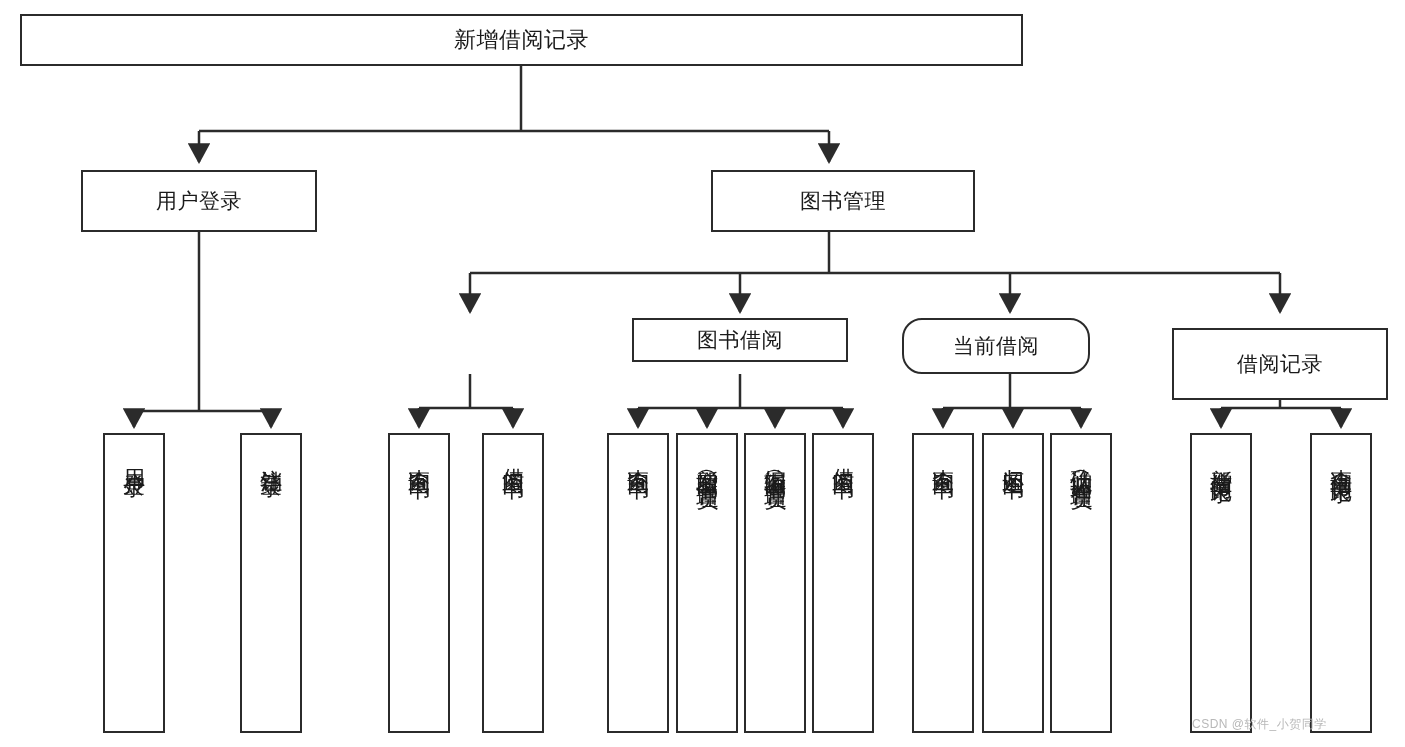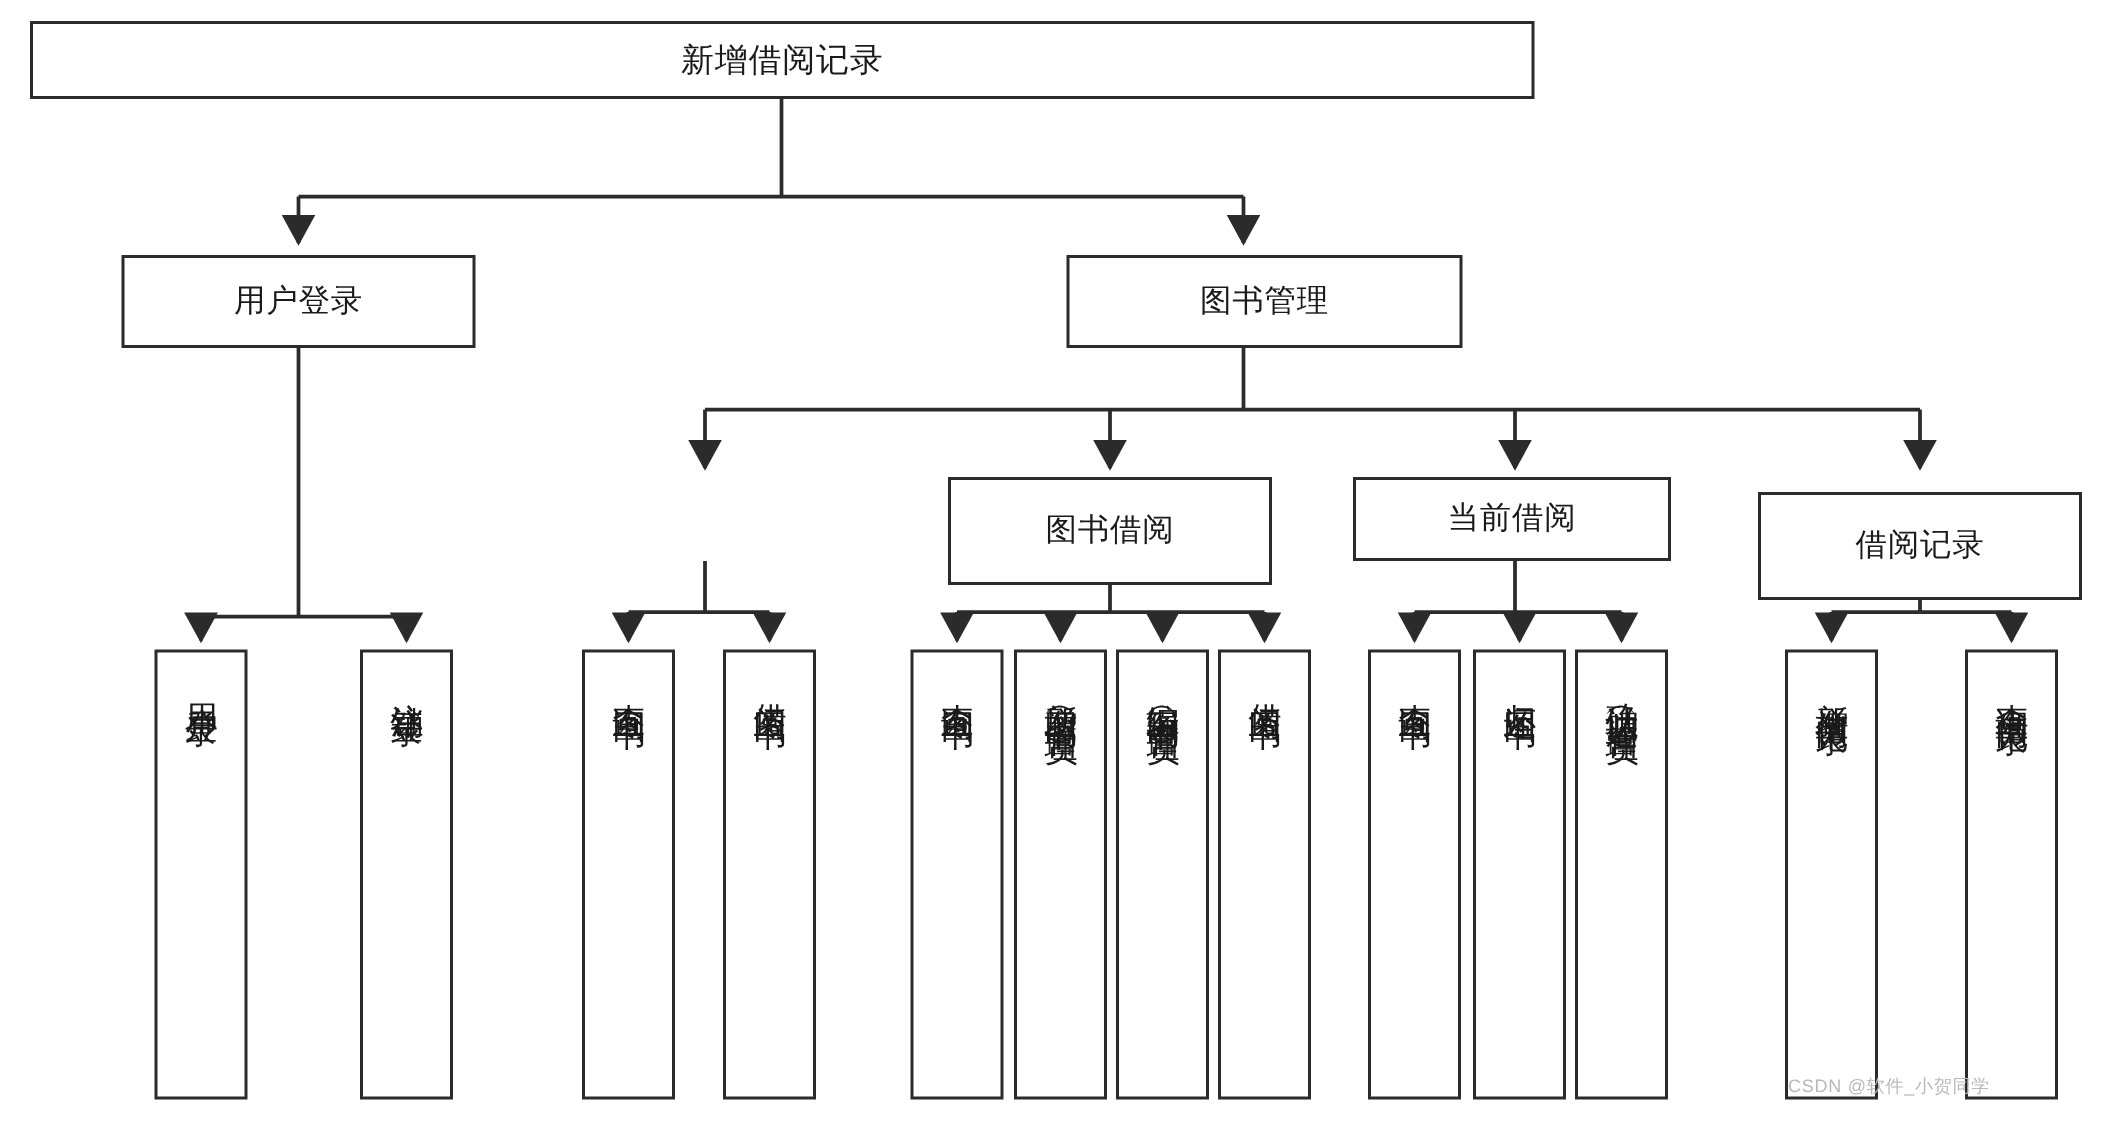--- a/index.html
+++ b/index.html
@@ -125,24 +125,24 @@
     <span class="lbl">新增借阅记录</span>
   </div>
 
   <div class="node horiz" style="left:81px; top:170px; width:236px; height:62px;">
     <span class="lbl">用户登录</span>
   </div>
   <div class="node horiz" style="left:711px; top:170px; width:264px; height:62px;">
     <span class="lbl">图书管理</span>
   </div>
 
-  <div class="node horiz" style="left:632px; top:318px; width:216px; height:72px;">
+  <div class="node horiz" style="left:632px; top:318px; width:216px; height:44px;">
     <span class="lbl">图书借阅</span>
   </div>
-  <div class="node horiz" style="left:902px; top:318px; width:212px; height:56px;">
+  <div class="node horiz" style="left:902px; top:318px; width:188px; height:56px;border-radius:20px;">
     <span class="lbl">当前借阅</span>
   </div>
   <div class="node horiz" style="left:1172px; top:328px; width:216px; height:72px;">
     <span class="lbl">借阅记录</span>
   </div>
 
   <div class="node vert" style="left:103px; top:433px; width:62px; height:300px;">
     <span class="lbl">用户登录</span>
   </div>
   <div class="node vert" style="left:240px; top:433px; width:62px; height:300px;">

